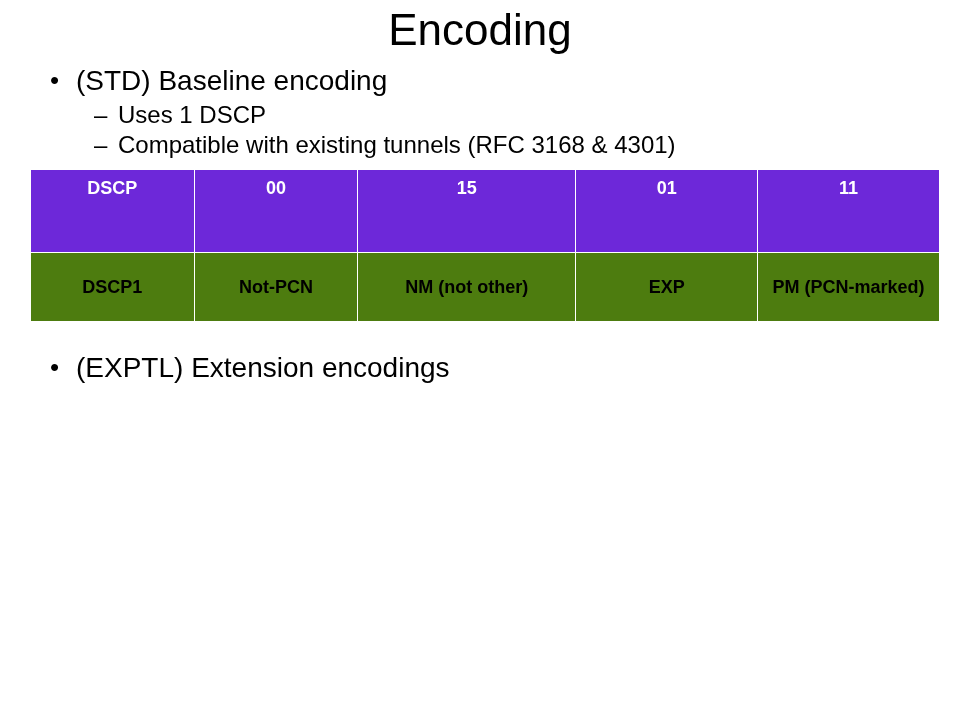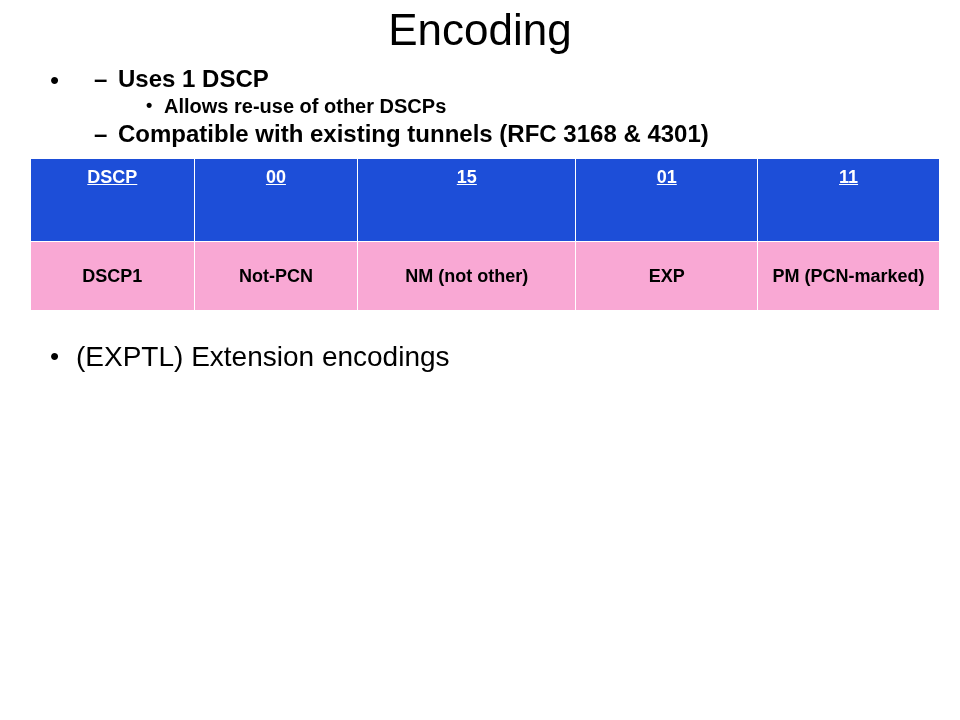--- a/index.html
+++ b/index.html
@@ -40,21 +40,20 @@
     position: absolute;
     left: 0;
     top: 0;
     font-size: 26px;
     color: #000;
   }
   ul.sub {
     margin: 4px 0 0 18px;
     padding: 0;
     list-style: none;
-    font-weight: bold;
   }
   ul.sub > li {
     font-size: 24px;
     margin-bottom: 2px;
     position: relative;
     padding-left: 24px;
   }
   ul.sub > li::before {
     content: "–";
     position: absolute;
@@ -90,52 +89,47 @@
   }
   table.enc th, table.enc td {
     border: 1px solid #fff;
     text-align: center;
     font-size: 18px;
     font-weight: bold;
     padding: 4px 6px;
     word-wrap: break-word;
   }
   table.enc thead th {
-    background: #1d4ed8;
+    background: #6d28d9;
     color: #fff;
     height: 70px;
     vertical-align: top;
     padding-top: 8px;
-    text-decoration: underline;
   }
   table.enc tbody td {
-    background: #f9a8d4;
+    background: #4d7c0f;
     color: #000;
     height: 60px;
     vertical-align: middle;
     text-align: center;
   }
 </style>
 </head>
 <body>
 
 <div class="slide">
 
   <h1 class="title">Encoding</h1>
 
   <ul class="top">
     <li>
+      <span>(STD) Baseline encoding</span>
       <ul class="sub">
         <li>
           <span>Uses 1 DSCP</span>
-          <ul class="subsub">
-            <li>
-              <span>Allows re-use of other DSCPs</span>
-            </li>
-          </ul>
         </li>
         <li>
           <span>Compatible with existing tunnels (RFC 3168 &amp; 4301)</span>
         </li>
       </ul>
     </li>
   </ul>
 
   <table class="enc">
     <colgroup>

